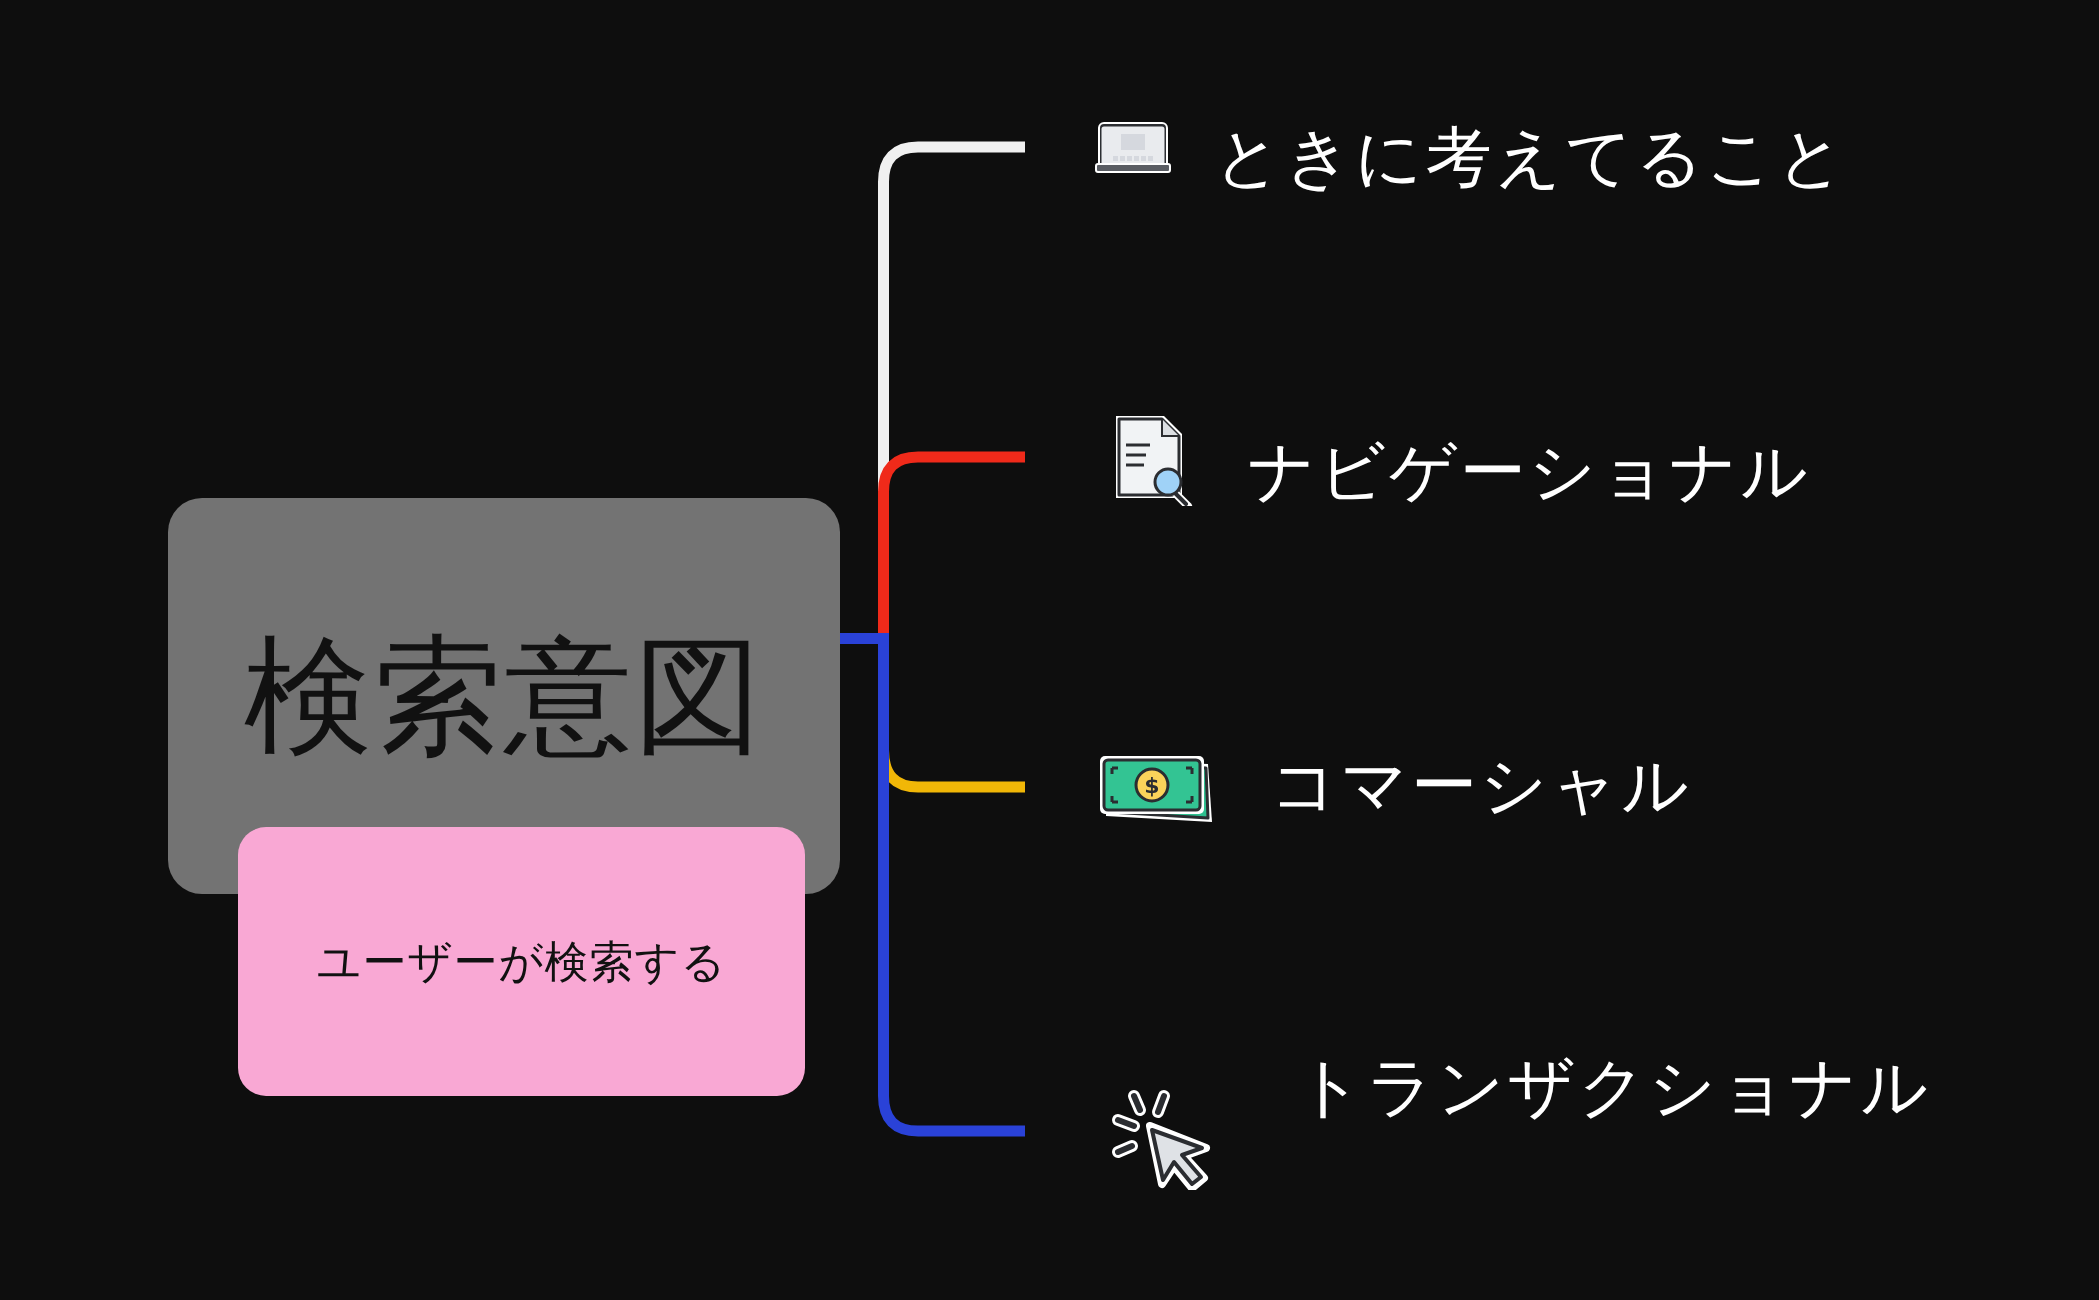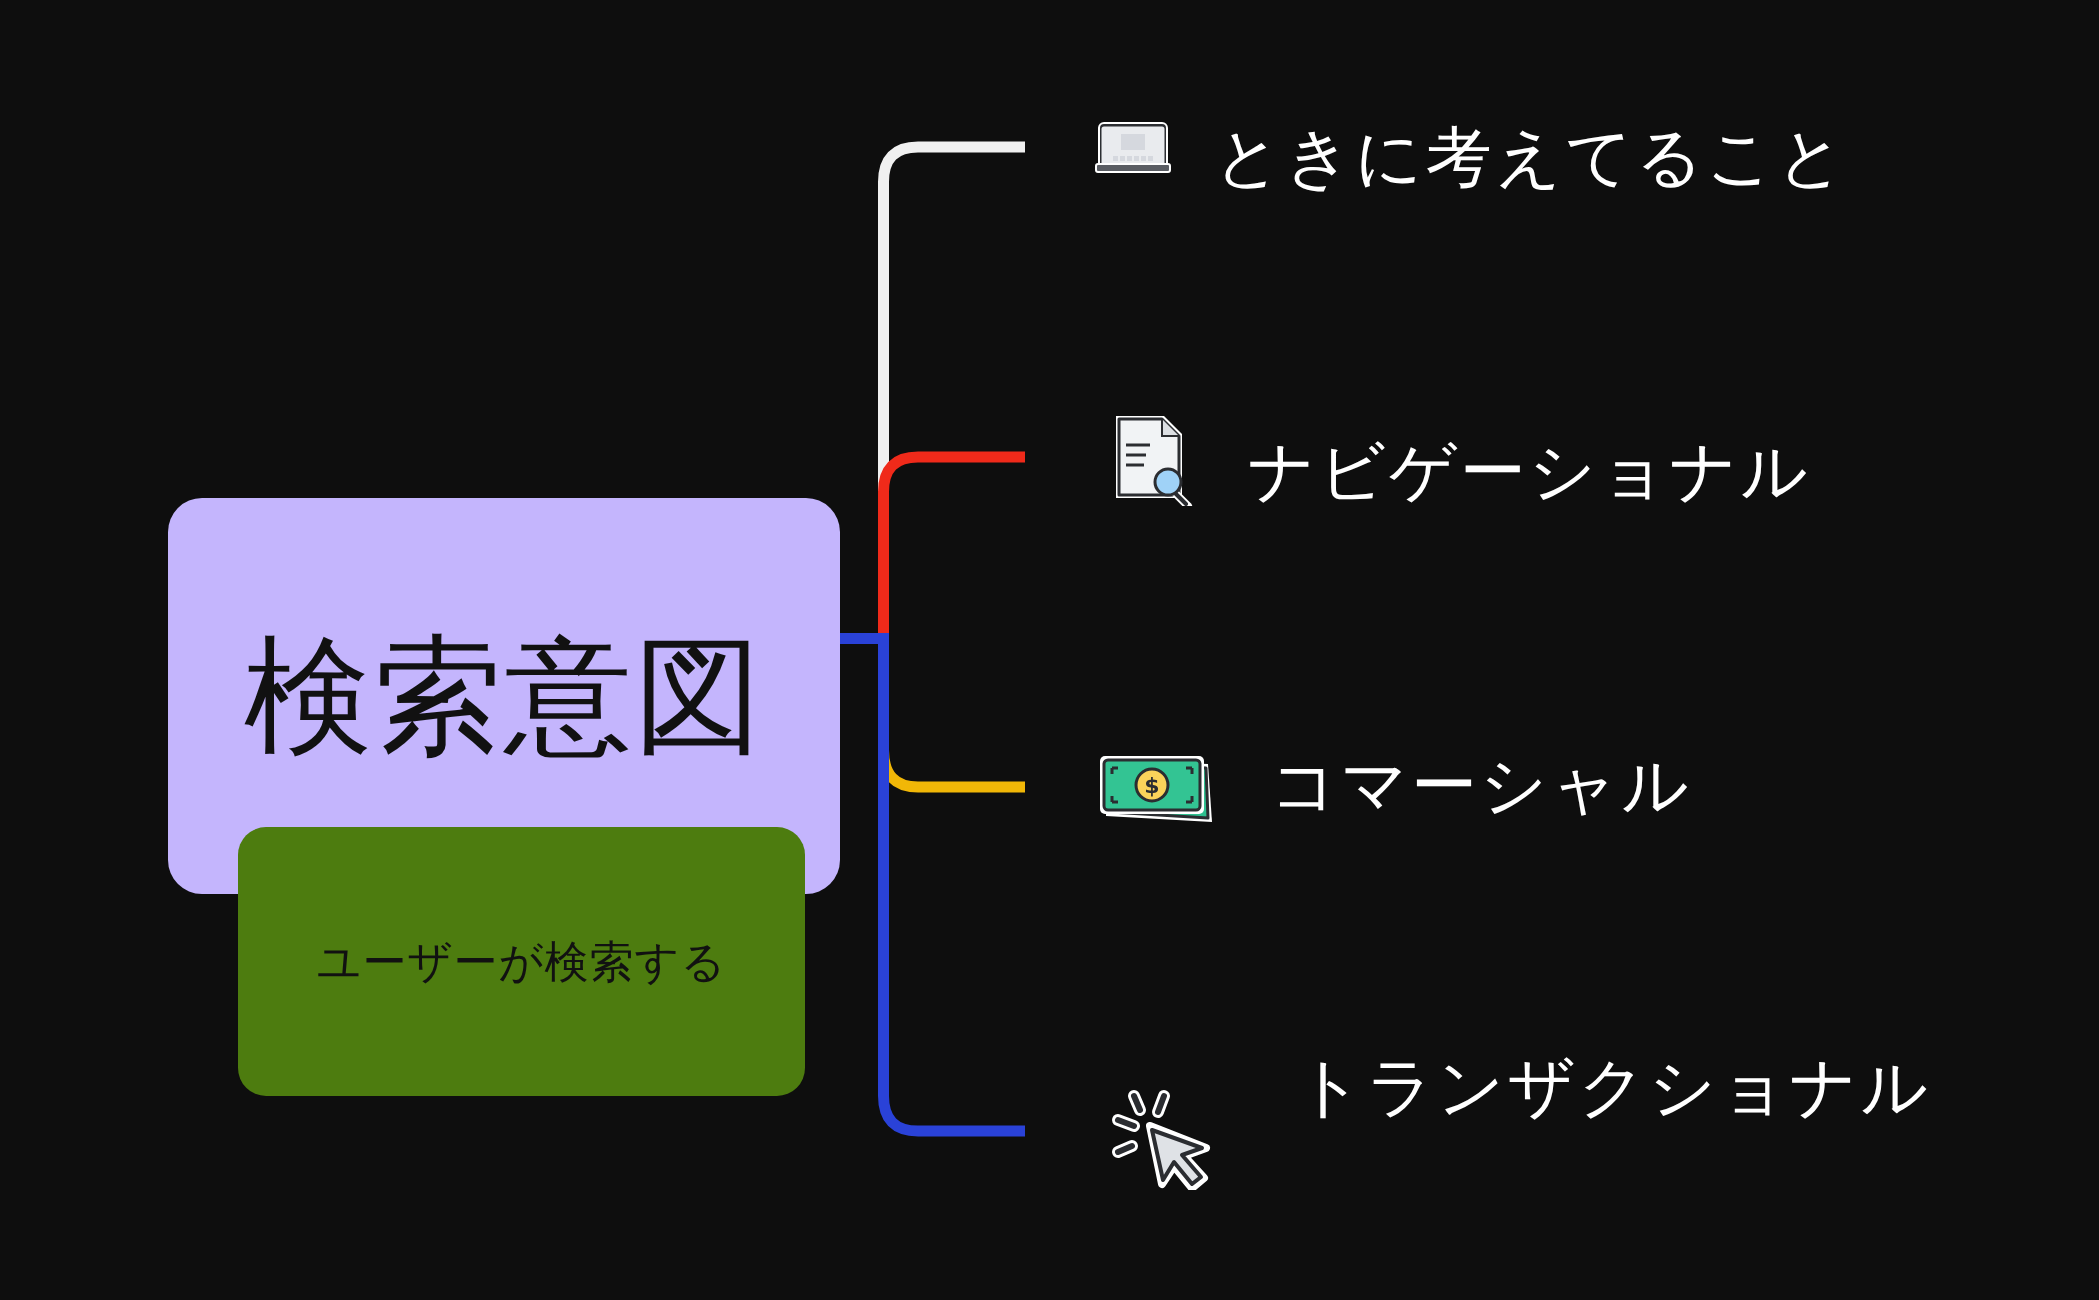--- a/index.html
+++ b/index.html
@@ -2,27 +2,27 @@
 <html><head>
 <meta charset="utf-8">
 <style>
   html, body { margin:0; padding:0; }
   body {
     width:2099px; height:1300px; background:#0e0e0e; position:relative; overflow:hidden;
     font-family:"DejaVu Sans", "Liberation Sans", sans-serif;
   }
   .root-node {
     position:absolute; left:168px; top:498px; width:672px; height:396px;
-    background:#c4b5fd; border-radius:34px;
+    background:#737373; border-radius:34px;
     display:flex; align-items:center; justify-content:center;
   }
   .root-label { font-size:128px; color:#111; letter-spacing:2px; line-height:1; }
   .note {
     position:absolute; left:238px; top:827px; width:567px; height:269px;
-    background:#4d7c0f; border-radius:28px;
+    background:#f9a8d4; border-radius:28px;
     display:flex; flex-direction:column; align-items:center; justify-content:center;
   }
   .note-line { font-size:44px; color:#111; line-height:74px; letter-spacing:1px; }
   svg.connectors { position:absolute; left:0; top:0; }
   .branch { position:absolute; display:flex; align-items:center; }
   .branch-label { color:#ffffff; font-size:66px; letter-spacing:3px; line-height:1; white-space:nowrap; }
   .icon { position:absolute; }
 </style>
 </head>
 <body>

